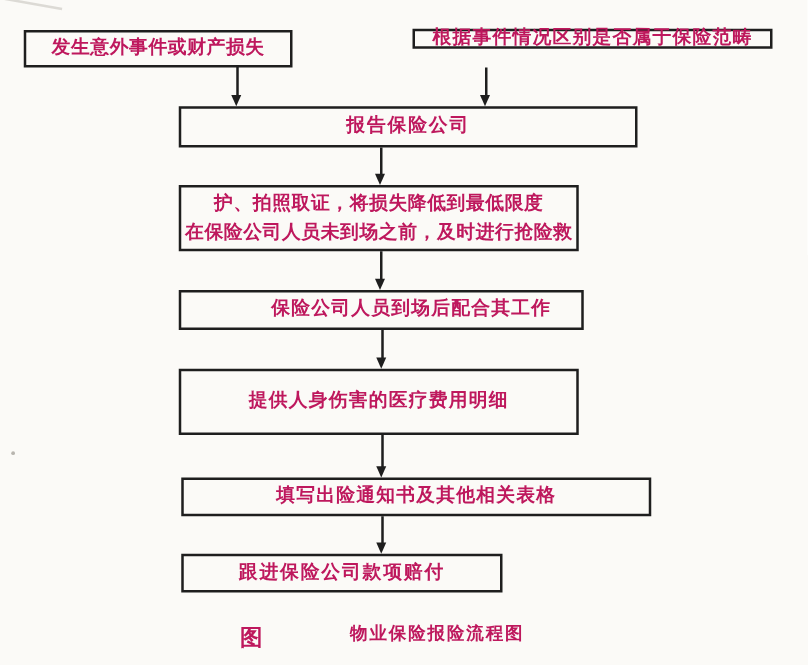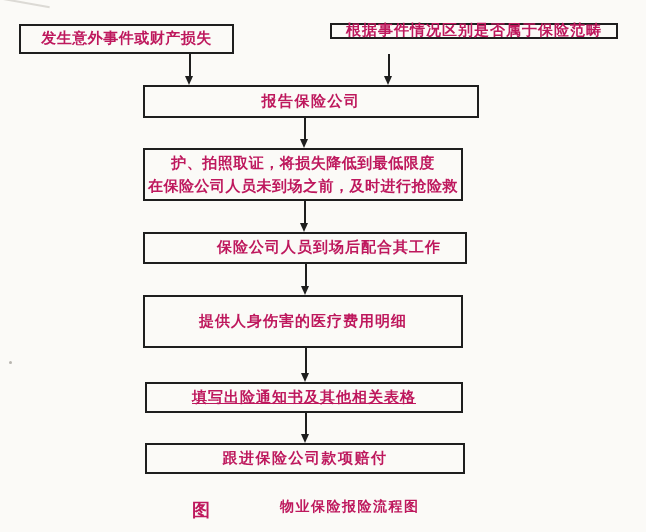--- a/index.html
+++ b/index.html
@@ -10,26 +10,26 @@
   }
   .box{
     position:absolute;box-sizing:border-box;border:2px solid #1e1e1e;
     display:flex;align-items:center;justify-content:center;text-align:center;
     font-weight:700;font-size:15px;letter-spacing:1px;line-height:1.3;
     background:transparent;
   }
   .box .lines{line-height:23px;}
   #box-incident{left:19px;top:24px;width:215px;height:30px;letter-spacing:0.5px;}
   #box-classify{left:330px;top:23px;width:288px;height:16px;letter-spacing:1px;}
-  #box-report{left:143px;top:85px;width:336px;height:33px;letter-spacing:1.5px;}
+  #box-report{left:143px;top:85px;width:367px;height:33px;letter-spacing:1.5px;}
   #box-rescue{left:143px;top:148px;width:320px;height:53px;letter-spacing:0.5px;}
   #box-cooperate{left:143px;top:232px;width:324px;height:32px;letter-spacing:1px;padding-left:48px;}
   #box-documents{left:143px;top:295px;width:320px;height:53px;letter-spacing:1px;align-items:center;}
-  #box-forms{left:145px;top:382px;width:318px;height:31px;letter-spacing:1px;text-decoration:underline;}
-  #box-payment{left:145px;top:443px;width:320px;height:31px;letter-spacing:1.5px;}
+  #box-forms{left:145px;top:382px;width:376px;height:31px;letter-spacing:1px;}
+  #box-payment{left:145px;top:443px;width:257px;height:31px;letter-spacing:1.5px;}
   .vline{position:absolute;width:2px;background:#1e1e1e;}
   .ahead{
     position:absolute;width:0;height:0;
     border-left:4.5px solid transparent;border-right:4.5px solid transparent;
     border-top:9px solid #1e1e1e;
   }
   .caption-label{position:absolute;left:192px;top:498px;font-size:18px;font-weight:700;}
   .caption-title{position:absolute;left:280px;top:498px;font-size:14px;font-weight:700;letter-spacing:1.5px;}
   .artifact-diag{position:absolute;left:2px;top:2px;width:48px;height:2px;background:#cfccc6;transform:rotate(10deg);opacity:.7;}
   .artifact-dot{position:absolute;left:9px;top:361px;width:3px;height:3px;background:#b8b5af;border-radius:50%;}

